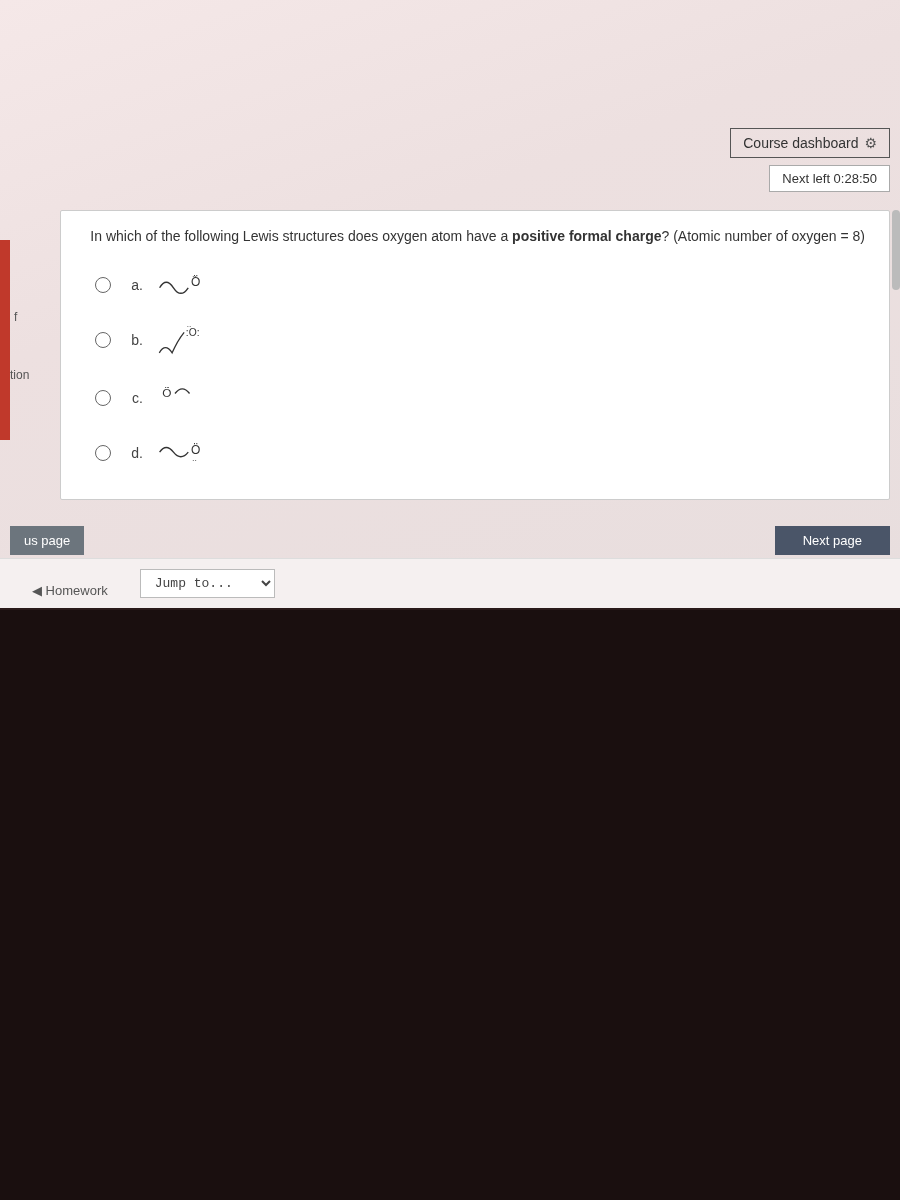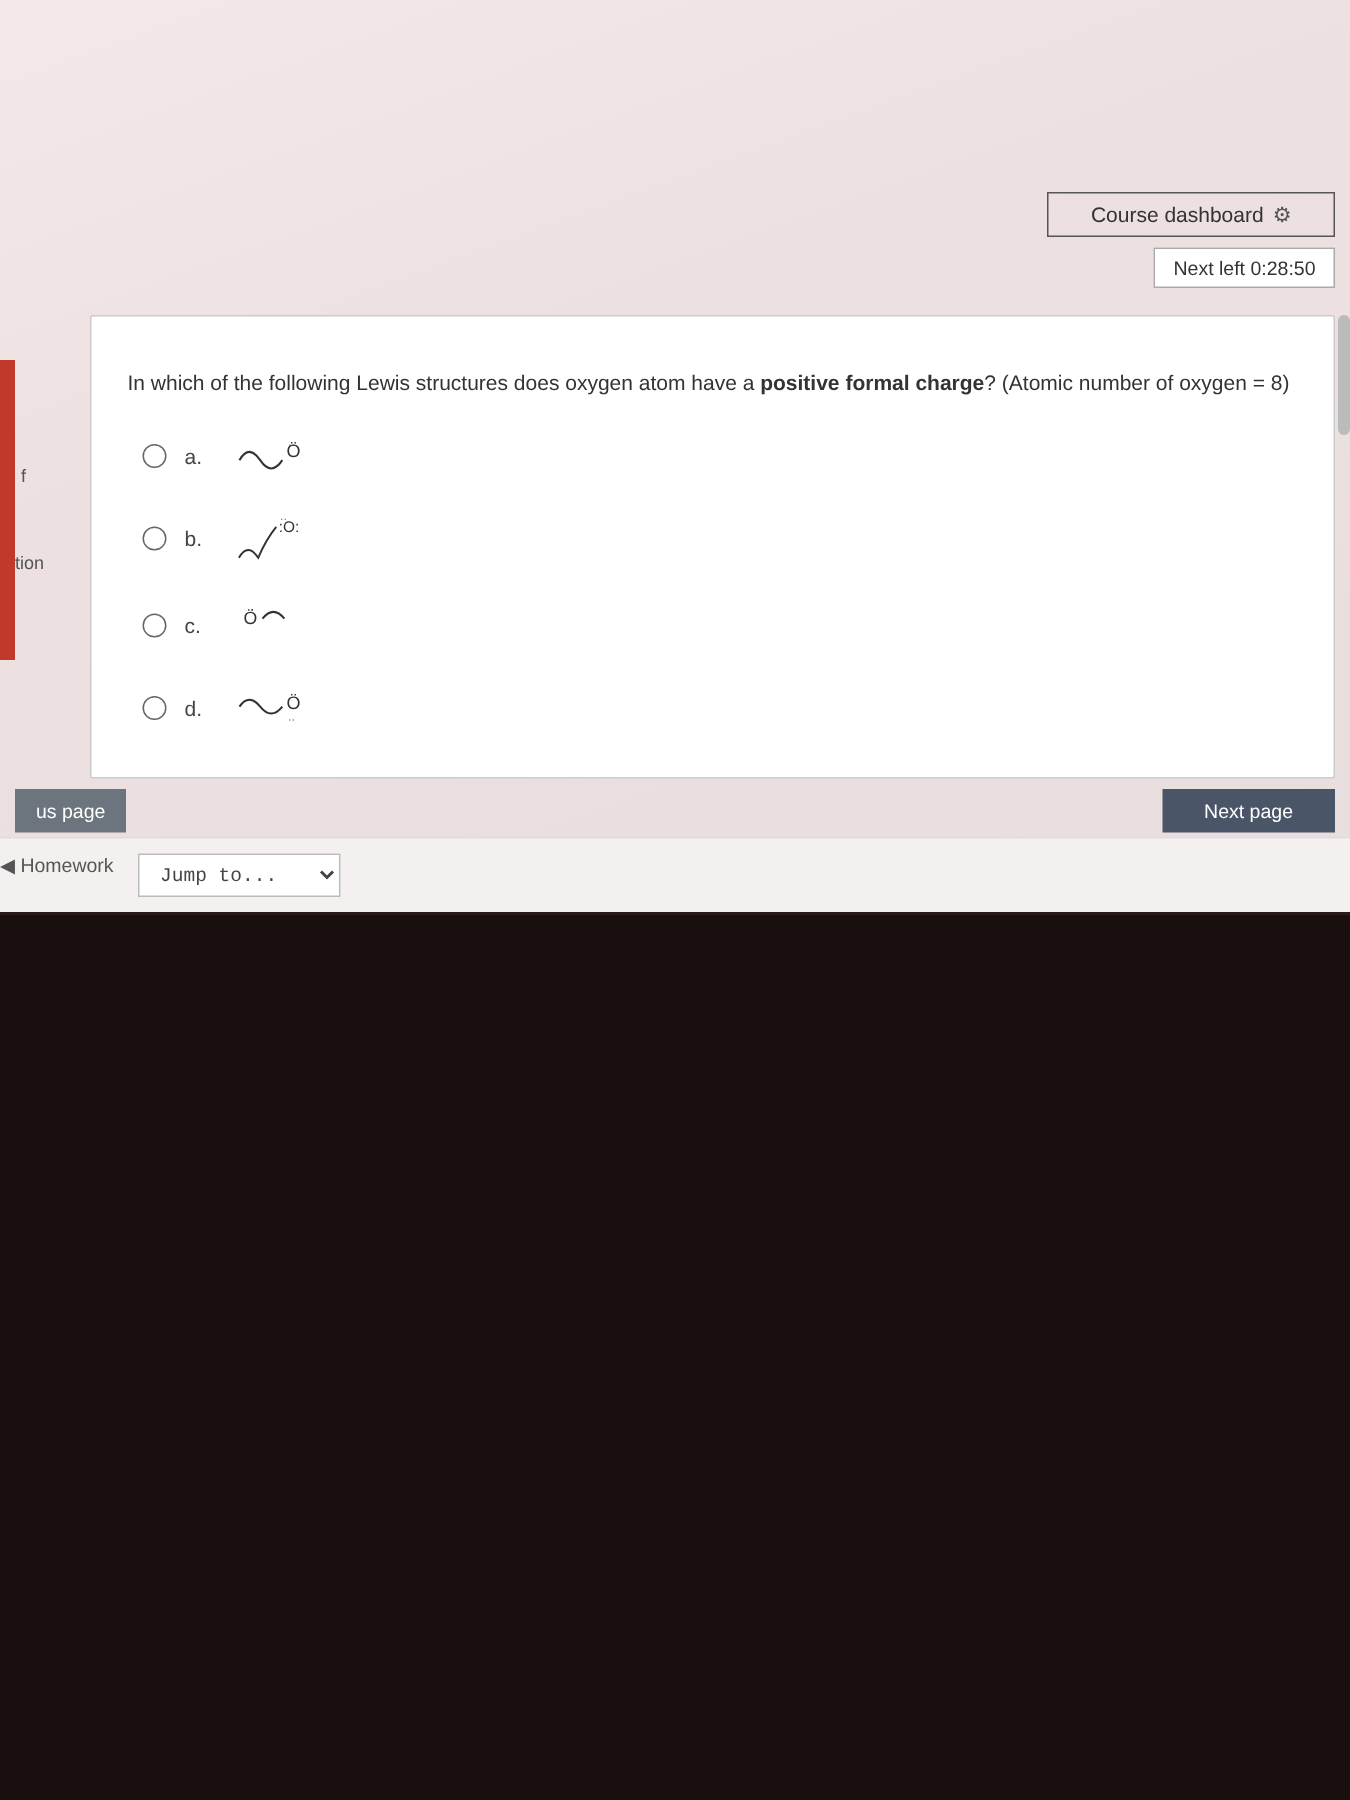--- a/index.html
+++ b/index.html
@@ -19,21 +19,21 @@
       background: linear-gradient(160deg, #f5e8e8 0%, #ede0e0 40%, #e8dede 100%);
       position: relative;
     }
 
     .course-dashboard-btn {
       position: absolute;
       top: 128px;
       right: 10px;
       border: 1px solid #555;
       background: transparent;
-      padding: 6px 28px;
+      padding: 6px 12px;
       font-size: 14px;
       color: #333;
       cursor: pointer;
       display: flex;
       align-items: center;
       gap: 6px;
     }
 
     .gear-icon {
       font-size: 14px;
@@ -52,21 +52,22 @@
     }
 
     .question-card {
       position: absolute;
       top: 210px;
       left: 60px;
       right: 10px;
       background: white;
       border: 1px solid #ccc;
       border-radius: 2px;
-      padding: 34px 24px 28px 24px;
+      padding: 15px 24px 28px 24px;
+      text-align: right;
     }
 
     .question-text {
       font-size: 14px;
       color: #333;
       line-height: 1.5;
       margin-bottom: 20px;
     }
 
     .question-text strong {
@@ -162,24 +163,24 @@
       cursor: pointer;
     }
 
     .bottom-nav {
       position: absolute;
       top: 558px;
       left: 0;
       right: 0;
       background: #f5f0f0;
       border-top: 1px solid #ddd;
-      padding: 10px 0;
-      display: flex;
-      align-items: flex-start;
-      gap: 16px;
+      padding: 10px 32px;
+      display: flex;
+      align-items: flex-end;
+      gap: 32px;
     }
 
     .homework-link {
       font-size: 13px;
       color: #555;
       display: flex;
       align-items: center;
       gap: 4px;
       cursor: pointer;
     }

